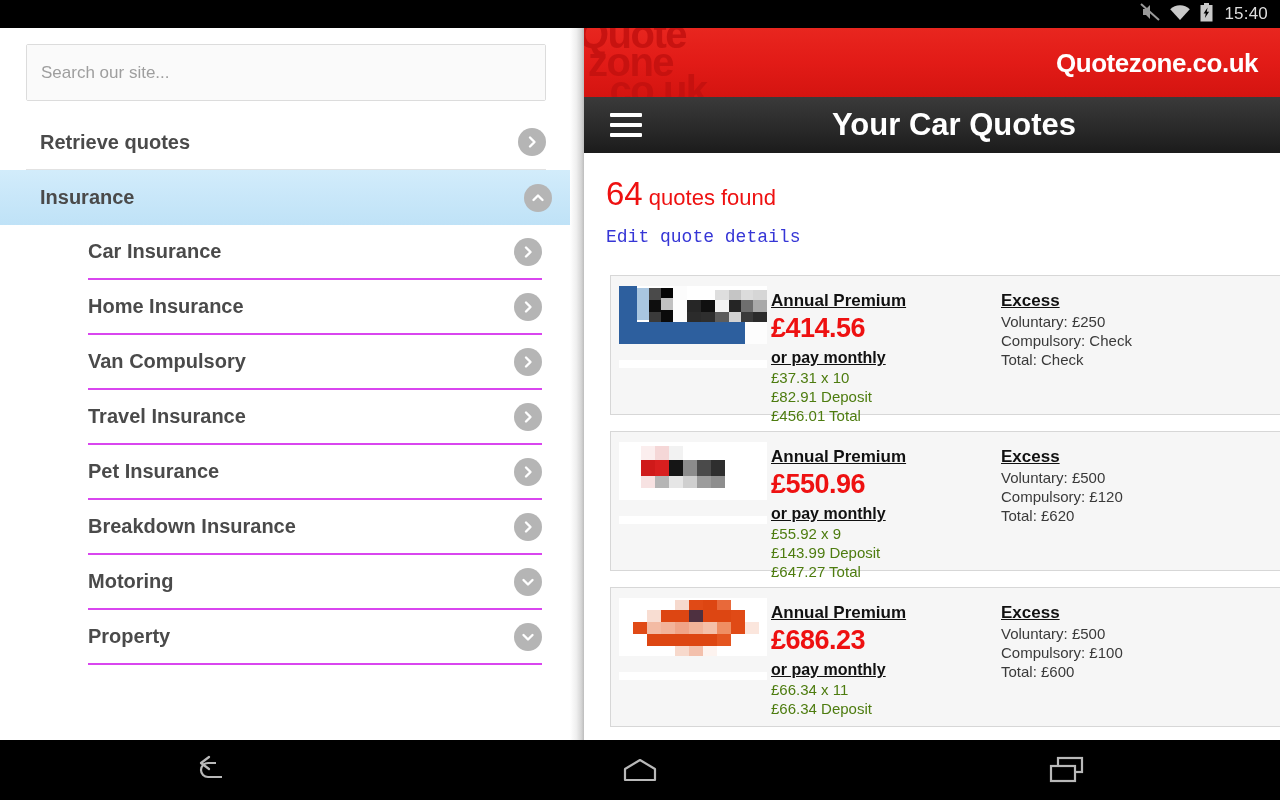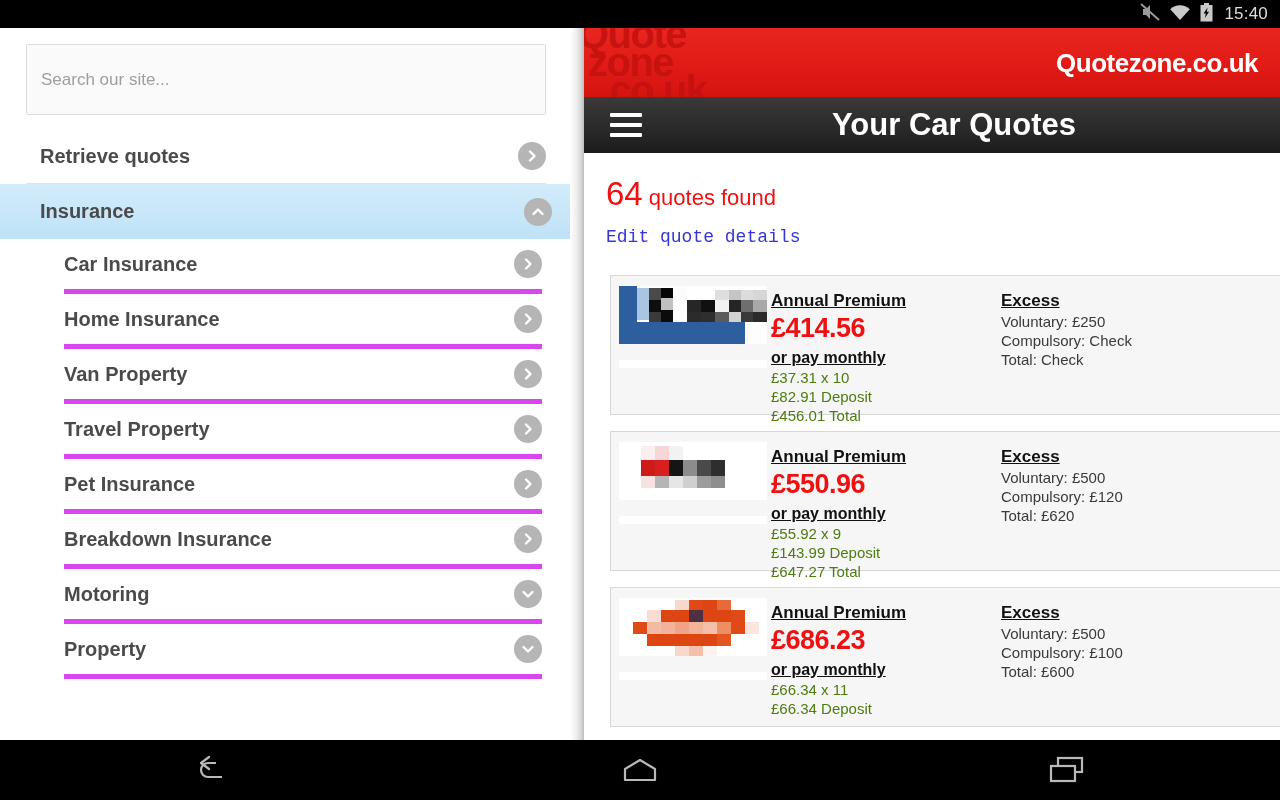--- a/index.html
+++ b/index.html
@@ -28,21 +28,21 @@
     position: absolute; top: 28px; left: 0; width: 1280px; height: 712px;
     background: #fff; overflow: hidden;
   }
 
   
   .left-pane {
     position: absolute; top: 0; left: 0; width: 570px; height: 712px;
     background: #fff; overflow: hidden;
   }
   .search-row {
-    display: flex; margin: 16px 24px 0 26px; height: 71px;
+    display: flex; margin: 16px 24px 0 26px; height: 57px;
     border: 1px solid #dcdcdc; background: #fafafa; border-radius: 2px;
   }
   .search-input {
     flex: 1; border: 0; background: #fafafa; outline: none;
     font-size: 17px; color: #9a9a9a; padding: 0 14px;
     font-family: "Liberation Sans", sans-serif;
   }
   .search-input::placeholder { color: #9e9e9e; }
   .search-btn {
     width: 172px; background: #e4e4e4; border: 0; border-left: 1px solid #dcdcdc;
@@ -56,21 +56,21 @@
     position: relative; display: flex; align-items: center;
     height: 55px; padding-left: 40px; padding-right: 54px;
     font-size: 20px; color: #4a4a4a; font-weight: bold; cursor: pointer;
     margin: 0 24px 0 26px;
   }
   .nav-item.top { padding-left: 14px; }
   .nav-item.active {
     background: linear-gradient(to bottom, #d2ecfb 0%, #bfe2f7 100%);
     margin: 0; padding-left: 40px; width: 570px;
   }
-  .nav-item.sub { border-bottom: 5px solid #d946ef; margin-left: 64px; margin-right: 28px; padding-left: 0; }
+  .nav-item.sub { border-bottom: 2px solid #d946ef; margin-left: 88px; margin-right: 28px; padding-left: 0; }
   .nav-item.top { border-bottom: 1px solid #e2e2e2; }
 
   .chev {
     position: absolute; right: 0; top: 50%; transform: translateY(-50%);
     width: 28px; height: 28px; border-radius: 50%;
     background: #b5b5b5; display: flex; align-items: center; justify-content: center;
   }
   .nav-item.active .chev { right: 18px; }
   .nav-item.top .chev { right: 0; }
   .chev svg { display: block; }
@@ -238,30 +238,30 @@
           <span>Home Insurance</span>
           <span class="chev">
             <svg width="14" height="14" viewBox="0 0 14 14">
                 <path d="M5 2.5 L9.5 7 L5 11.5" stroke="#fff" stroke-width="2.4" fill="none" stroke-linecap="round" stroke-linejoin="round"></path>
               </svg>
           </span>
         </div>
 
 
         <div class="nav-item sub">
-          <span>Van Property</span>
-          <span class="chev">
-            <svg width="14" height="14" viewBox="0 0 14 14">
-                <path d="M5 2.5 L9.5 7 L5 11.5" stroke="#fff" stroke-width="2.4" fill="none" stroke-linecap="round" stroke-linejoin="round"></path>
-              </svg>
-          </span>
-        </div>
-
-        <div class="nav-item sub">
-          <span>Travel Property</span>
+          <span>Van Compulsory</span>
+          <span class="chev">
+            <svg width="14" height="14" viewBox="0 0 14 14">
+                <path d="M5 2.5 L9.5 7 L5 11.5" stroke="#fff" stroke-width="2.4" fill="none" stroke-linecap="round" stroke-linejoin="round"></path>
+              </svg>
+          </span>
+        </div>
+
+        <div class="nav-item sub">
+          <span>Travel Insurance</span>
           <span class="chev">
             <svg width="14" height="14" viewBox="0 0 14 14">
                 <path d="M5 2.5 L9.5 7 L5 11.5" stroke="#fff" stroke-width="2.4" fill="none" stroke-linecap="round" stroke-linejoin="round"></path>
               </svg>
           </span>
         </div>
 
         <div class="nav-item sub">
           <span>Pet Insurance</span>
           <span class="chev">

